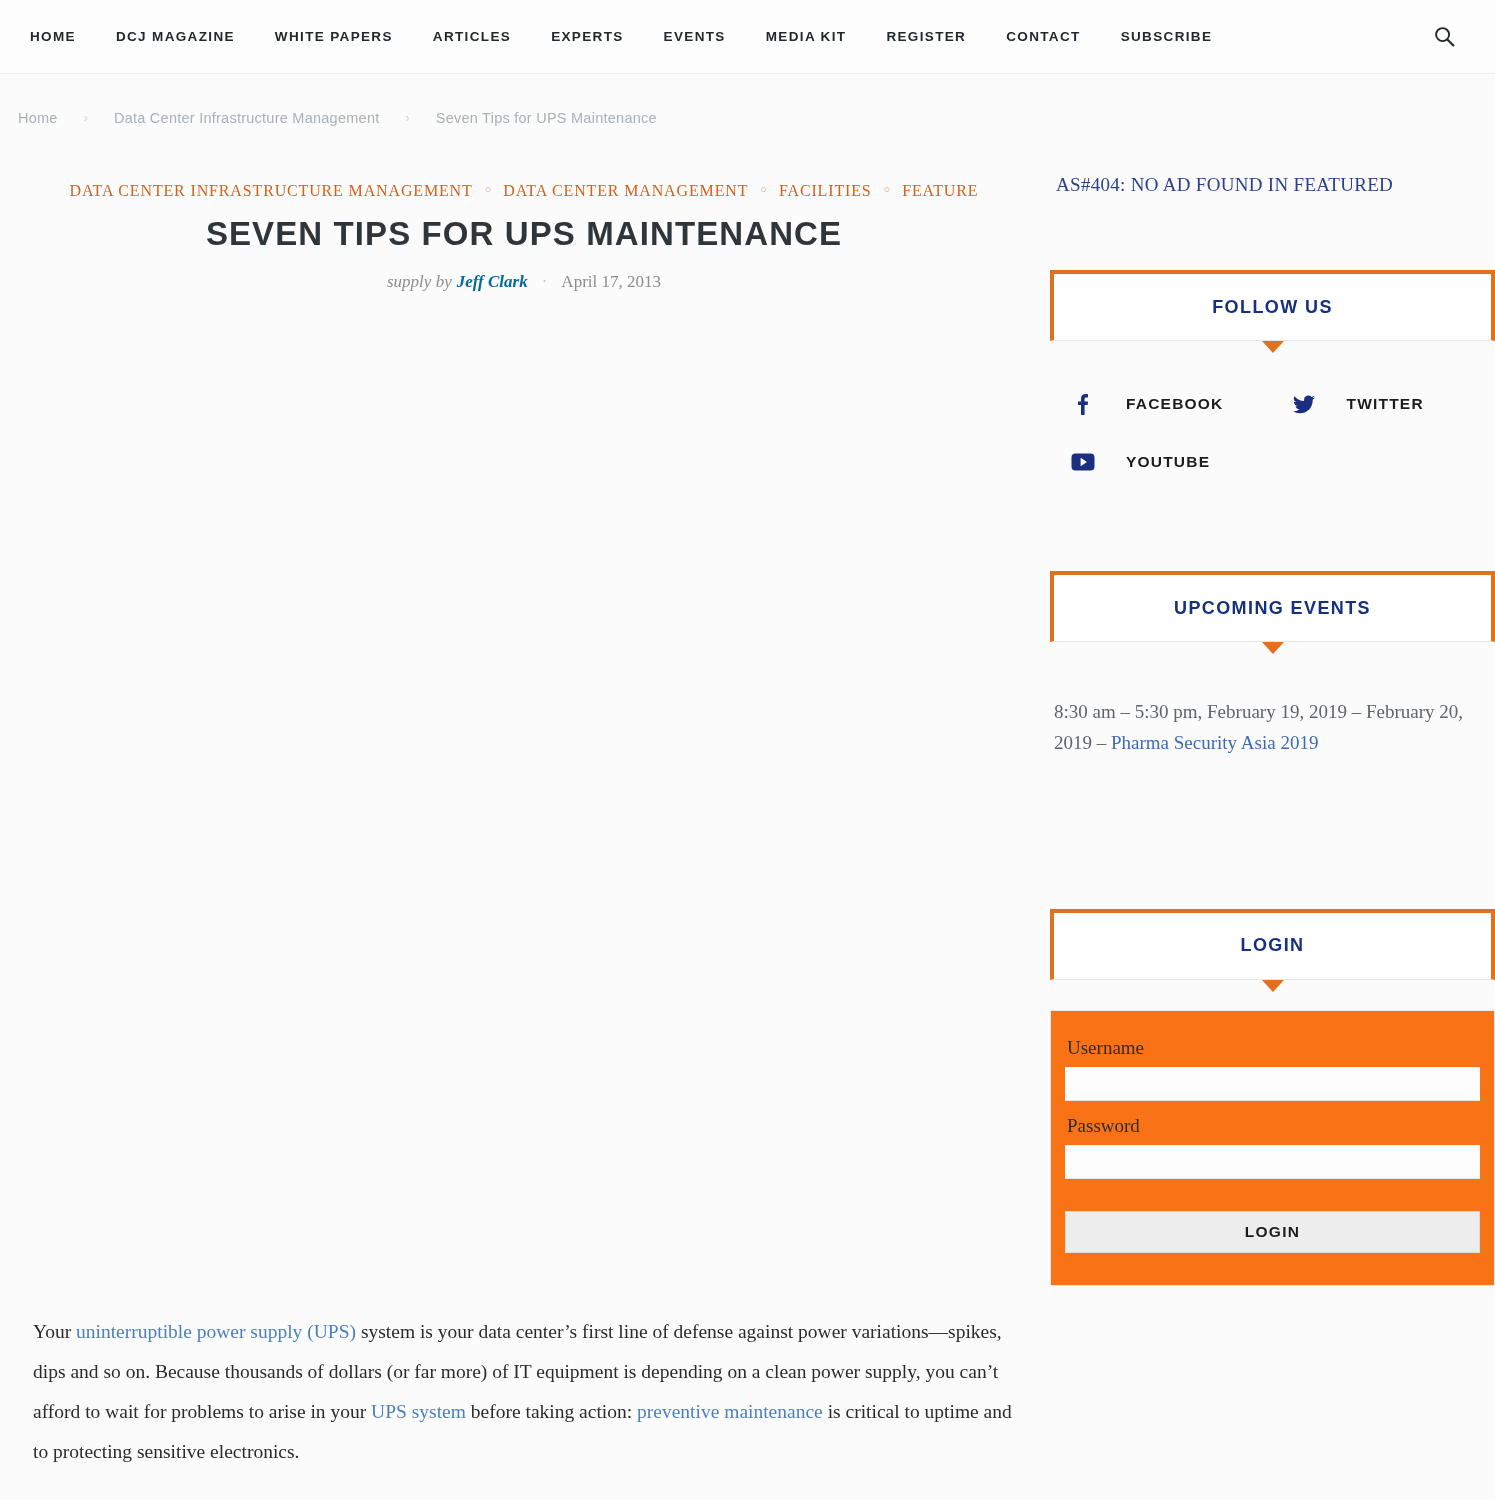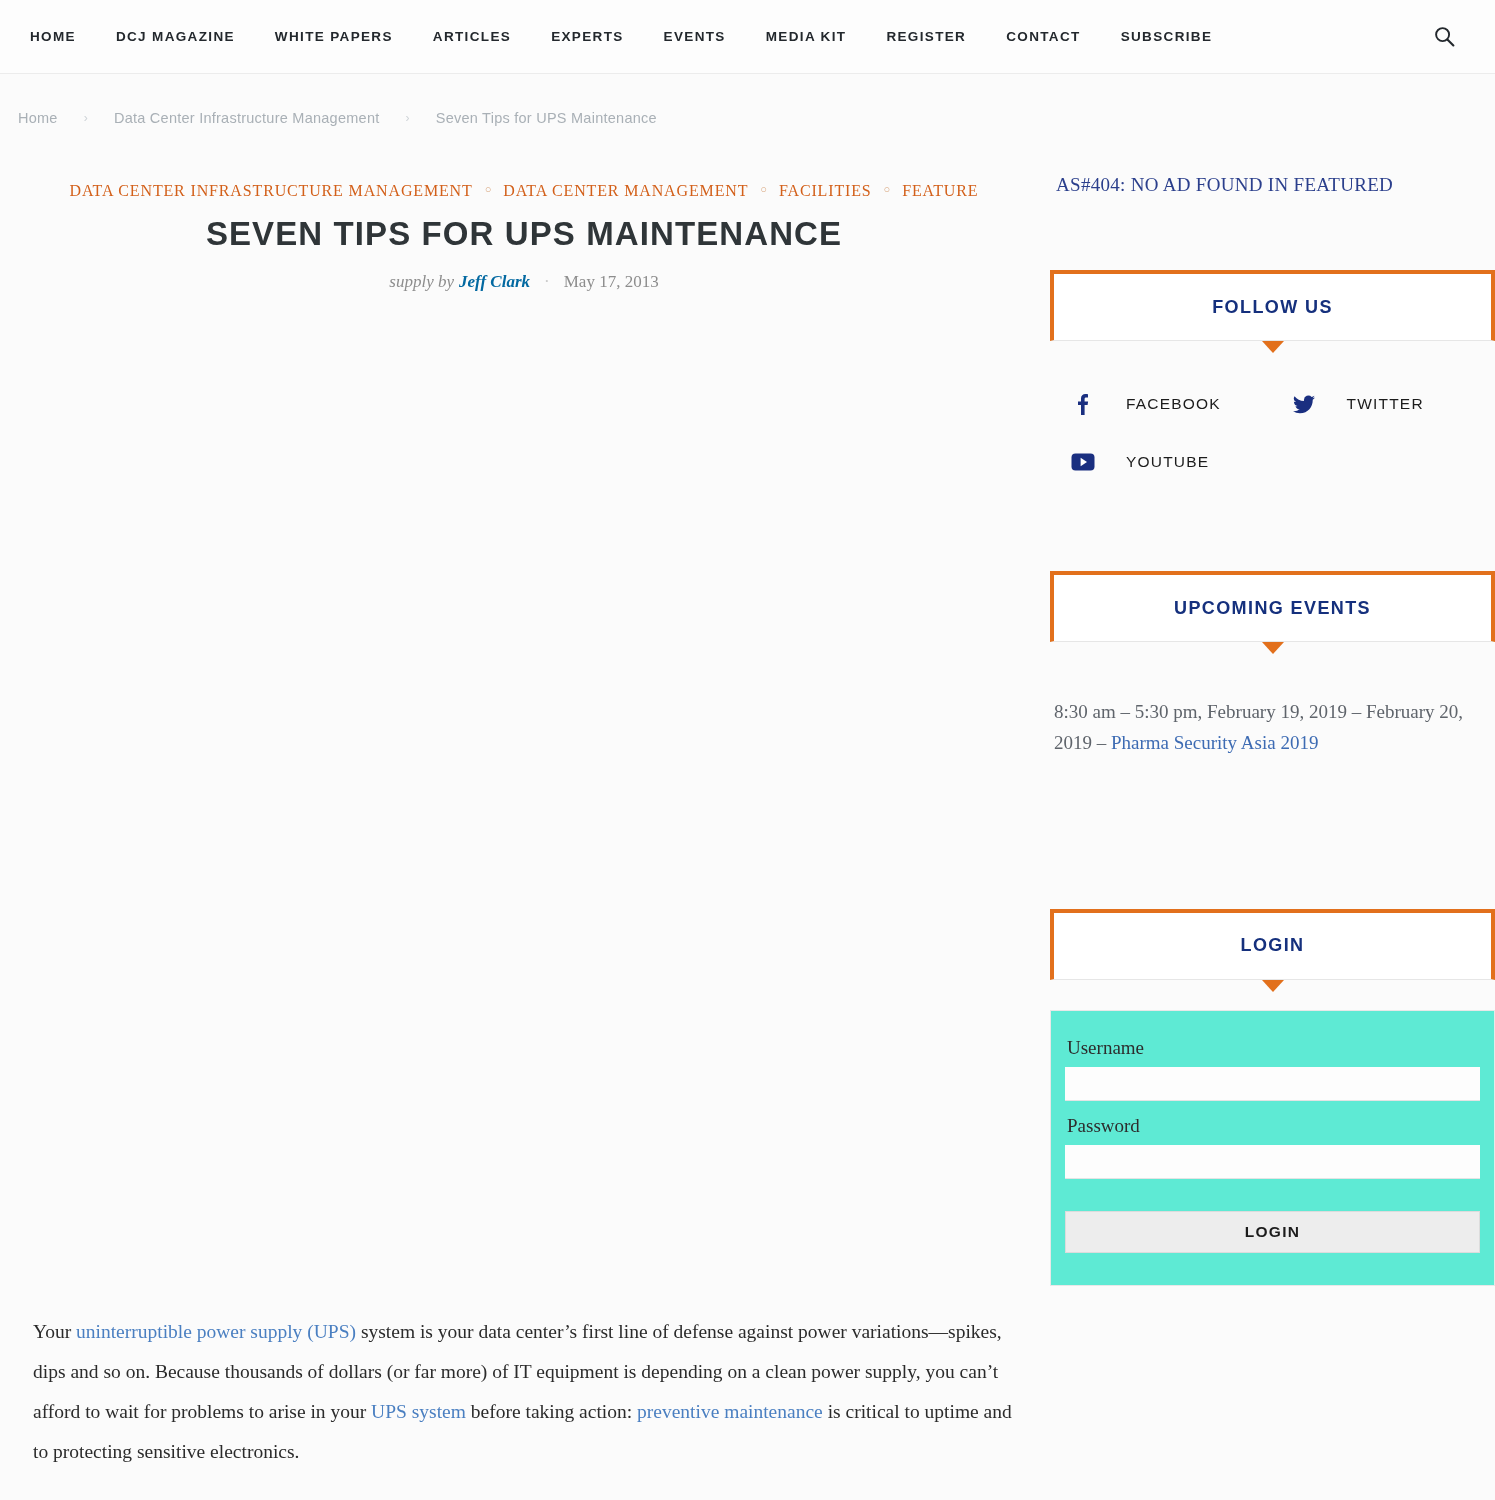--- a/index.html
+++ b/index.html
@@ -225,21 +225,21 @@
     height: 26px;
     display: flex;
     align-items: center;
     justify-content: center;
     margin-right: 26px;
     flex: none;
   }
   .social-label {
     font-family: "Liberation Sans", sans-serif;
     font-size: 15.5px;
-    font-weight: 400;
+    font-weight: 700;
     letter-spacing: 1.2px;
     color: #1c1c1c;
     text-transform: uppercase;
   }
   .social-item.fb .social-icon { margin-left: 16px; }
   .social-item.yt .social-icon { margin-left: 16px; }
   .social-item.tw .social-icon { margin-left: 14px; }
 
   
   .events-body { padding: 32px 2px 0 4px; }
@@ -251,21 +251,21 @@
   }
   .event-link { color: #3d6bb3; cursor: pointer; }
 
   .spacer-sm { height: 64px; }
   .spacer-md { height: 72px; }
   .spacer-lg { height: 78px; }
 
   
   .login-box {
     border: 1px solid #e8e8e8;
-    background: #5eead4;
+    background: #f97316;
     padding: 26px 14px 32px 14px;
     margin-top: 30px;
   }
   .field { margin-bottom: 14px; }
   .field-label {
     display: block;
     font-family: "Liberation Serif", serif;
     font-size: 19px;
     color: #2d2d2d;
     margin: 0 0 8px 2px;
@@ -343,21 +343,21 @@
         <span class="cat-sep">○</span>
         <span class="cat-link">FEATURE</span>
       </div>
 
       <h1 class="article-title">SEVEN TIPS FOR UPS MAINTENANCE</h1>
 
       <div class="byline">
         <span class="wb">supply by</span>
         <span class="author">Jeff Clark</span>
         <span class="dot">·</span>
-        <span class="date">May 17, 2013</span>
+        <span class="date">April 17, 2013</span>
       </div>
     </header>
 
     <div class="hero-placeholder"></div>
 
     <div class="article-body">
       <p><span>Your </span><a>uninterruptible power supply (UPS)</a><span> system is your data center’s first line of defense against power variations—spikes, dips and so on. Because thousands of dollars (or far more) of IT equipment is depending on a clean power supply, you can’t afford to wait for problems to arise in your </span><a>UPS system</a><span> before taking action: </span><a>preventive maintenance</a><span> is critical to uptime and to protecting sensitive electronics.</span></p>
 
     </div>
   </main>

